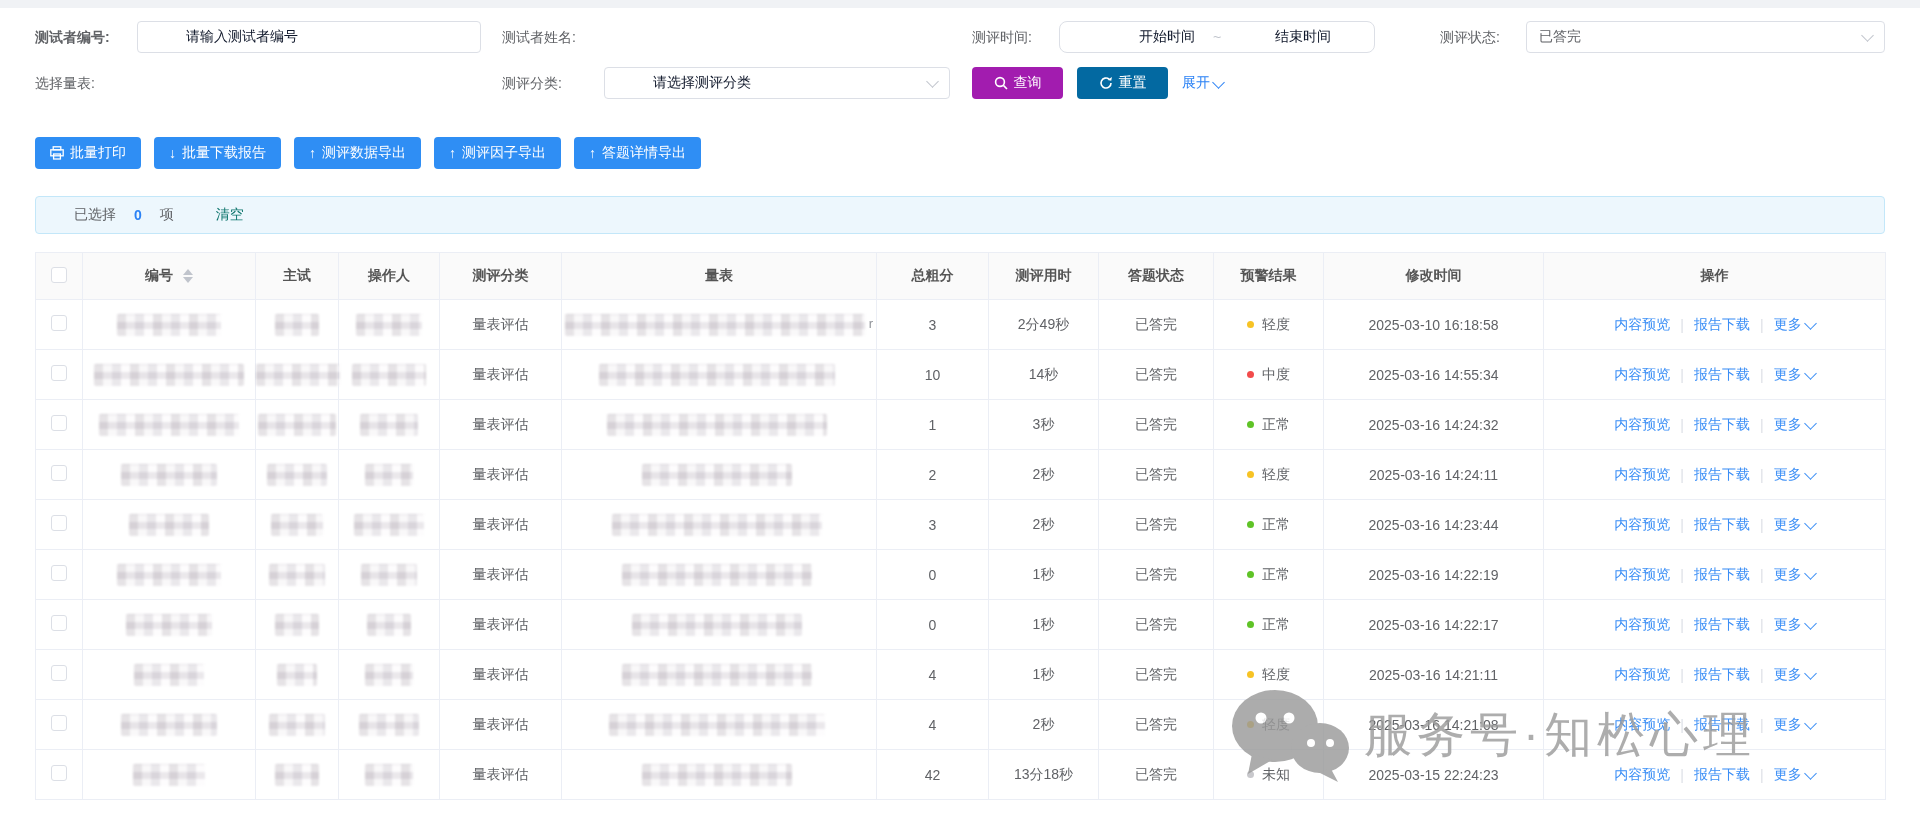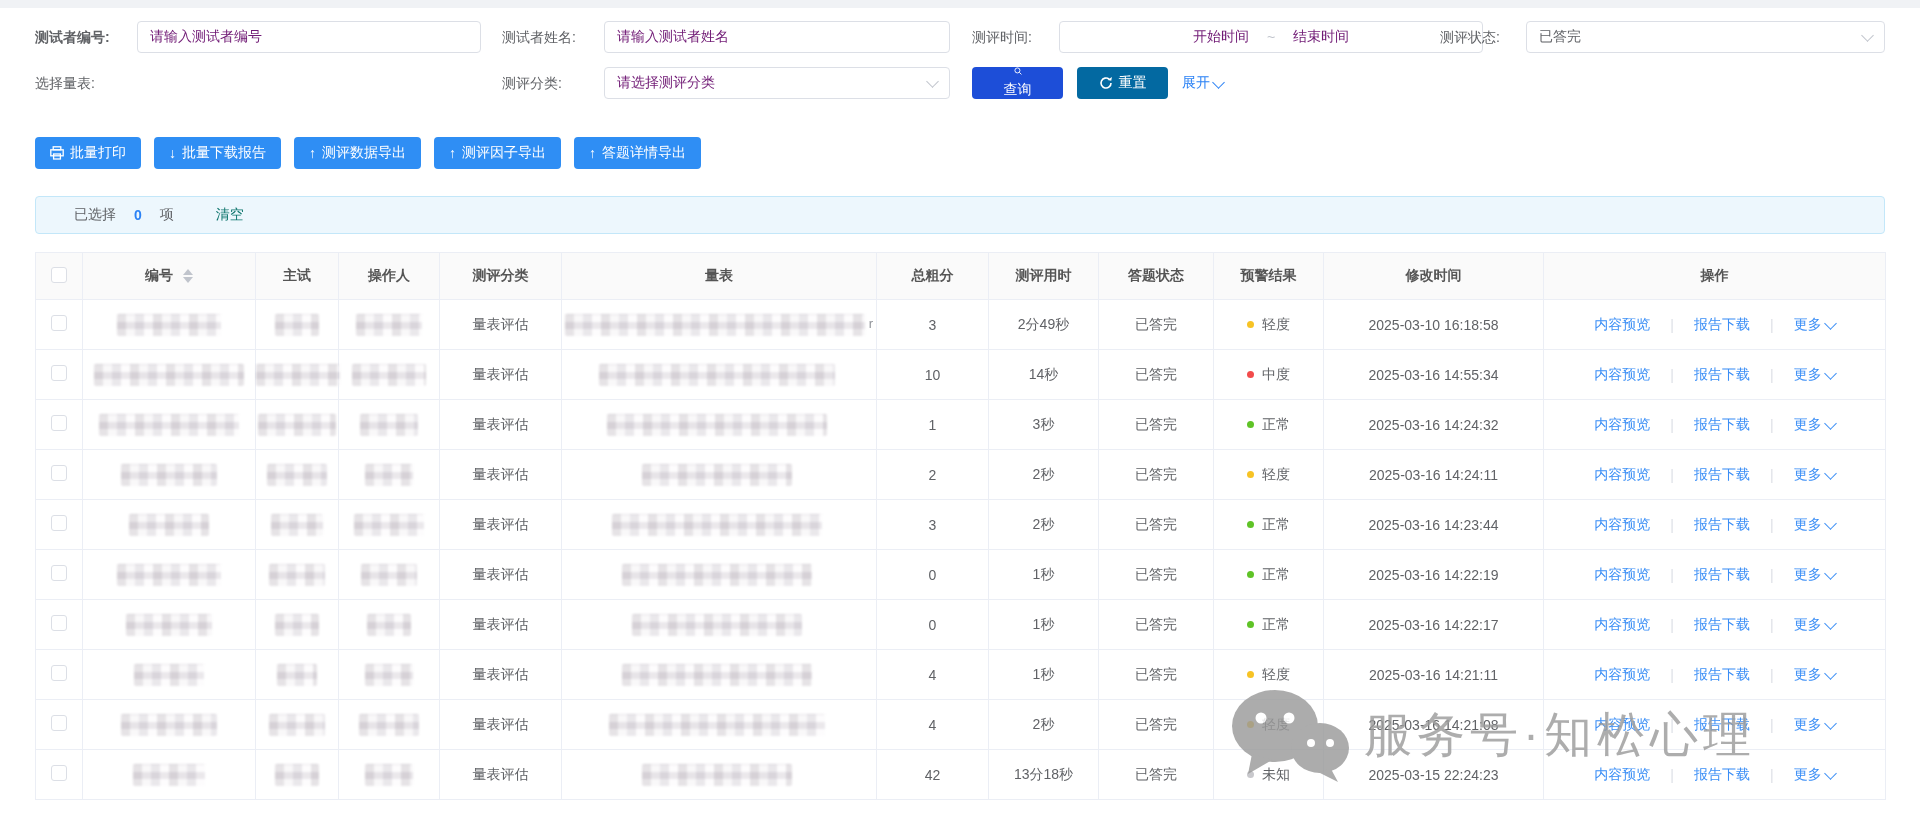--- a/index.html
+++ b/index.html
@@ -4,29 +4,29 @@
 <style>
   * { margin:0; padding:0; box-sizing:border-box; }
   html,body { width:1920px; height:813px; background:#fff; font-family:"Liberation Sans","DejaVu Sans",sans-serif; overflow:hidden; }
   .page { position:relative; width:1920px; height:813px; background:#fff; }
   .topstrip { position:absolute; left:0; top:0; width:1920px; height:8px; background:#f0f2f5; }
 
   
   .flabel { position:absolute; height:30px; line-height:30px; font-size:14px; color:#606266; }
   .finput { position:absolute; height:32px; border:1px solid #dcdfe6; border-radius:4px; background:#fff;
             font-size:14px; color:#606266; display:flex; align-items:center; padding:0 12px; }
-  .placeholder { color:#701a75; }
+  .placeholder { color:#0f172a;margin-left:36px; }
   .chev { width:9px; height:9px; border-right:1.5px solid #c0c4cc; border-bottom:1.5px solid #c0c4cc;
           transform:rotate(45deg); margin-left:auto; margin-top:-4px; }
   .chev-blue { border-color:#2b82f5; }
   .daterange { justify-content:center; gap:18px; color:#c0c4cc; }
 
   .btn { position:absolute; height:32px; border:none; border-radius:4px; color:#fff; font-size:14px;
          display:inline-flex; align-items:center; justify-content:center; gap:6px; cursor:pointer; padding:0 15px; }
-  .btn-search { background:#1d4ed8;flex-direction:column; }
+  .btn-search { background:#a21caf; }
   .btn-reset  { background:#0369a1; }
   .link-blue { color:#2b82f5; font-size:14px; display:inline-flex; align-items:center; gap:4px; cursor:pointer; }
 
   
   .actions { position:absolute; left:35px; top:137px; display:flex; gap:13px; }
   .abtn { height:32px; background:#2f8ef4; border:none; border-radius:4px; color:#fff; font-size:14px;
           display:inline-flex; align-items:center; gap:6px; padding:0 15px; cursor:pointer; }
   .aicon { font-size:14px; line-height:1; }
 
   
@@ -44,21 +44,21 @@
   .sortwrap { display:inline-flex; flex-direction:column; gap:2px; vertical-align:middle; margin-left:6px; }
   .caret-up { width:0; height:0; border-left:5px solid transparent; border-right:5px solid transparent; border-bottom:6px solid #c0c4cc; }
   .caret-down { width:0; height:0; border-left:5px solid transparent; border-right:5px solid transparent; border-top:6px solid #c0c4cc; }
   .cbx { display:inline-block; width:16px; height:16px; border:1px solid #dcdfe6; border-radius:3px; background:#fff; cursor:pointer; }
   .mosaic { display:inline-block; height:22px; border-radius:2px; vertical-align:middle; filter:blur(1px);
     background-image:
       repeating-linear-gradient(90deg, rgba(120,105,120,.18) 0 9px, rgba(205,196,205,.12) 9px 18px, rgba(150,140,158,.20) 18px 27px, rgba(238,233,238,.14) 27px 36px),
       repeating-linear-gradient(0deg, rgba(255,255,255,.55) 0 7px, rgba(180,172,184,.28) 7px 14px); }
   .warn { display:inline-flex; align-items:center; gap:8px; }
   .warn-dot { width:7px; height:7px; border-radius:50%; background:#ccc; display:inline-block; }
-  .ops { display:inline-flex; align-items:center; gap:20px; color:#3a8ef6; }
+  .ops { display:inline-flex; align-items:center; gap:10px; color:#3a8ef6; }
   .ops .sep { color:#dcdfe6; }
   .ops .op { cursor:pointer; display:inline-flex; align-items:center; gap:4px; }
   .suffix-r { color:#909399; font-size:13px; margin-left:4px; }
 
   
   .wm-center { position:absolute; left:855px; top:295px; width:430px; height:330px; pointer-events:none; opacity:.55; }
   .wm-br { position:absolute; left:1230px; top:685px; width:660px; height:100px; pointer-events:none; opacity:.82;
            display:flex; align-items:center; gap:14px; color:#9c9c9c; }
   .wm-br .wm-text { font-size:48px; letter-spacing:5px; white-space:nowrap; }
 
@@ -69,26 +69,23 @@
 
 <div class="page">
   <div class="topstrip"></div>
 
   <div class="flabel" style="left:35px;top:22px;font-weight:bold;">测试者编号:</div>
   <div class="finput" style="left:137px;top:21px;width:344px;">
     <span class="placeholder">请输入测试者编号</span>
   </div>
 
   <div class="flabel" style="left:502px;top:22px;">测试者姓名:</div>
-  <div class="finput" style="left:604px;top:21px;width:346px;">
-    <span class="placeholder">请输入测试者姓名</span>
-  </div>
 
   <div class="flabel" style="left:972px;top:22px;">测评时间:</div>
-  <div class="finput daterange" style="left:1059px;top:21px;width:424px;">
+  <div class="finput daterange" style="left:1059px;top:21px;width:316px;border-radius:8px;">
     <span class="placeholder">开始时间</span>
     <span>~</span>
     <span class="placeholder">结束时间</span>
   </div>
 
   <div class="flabel" style="left:1440px;top:22px;">测评状态:</div>
   <div class="finput" style="left:1526px;top:21px;width:359px;">
     <span>已答完</span>
     <span class="chev"></span>
   </div>

